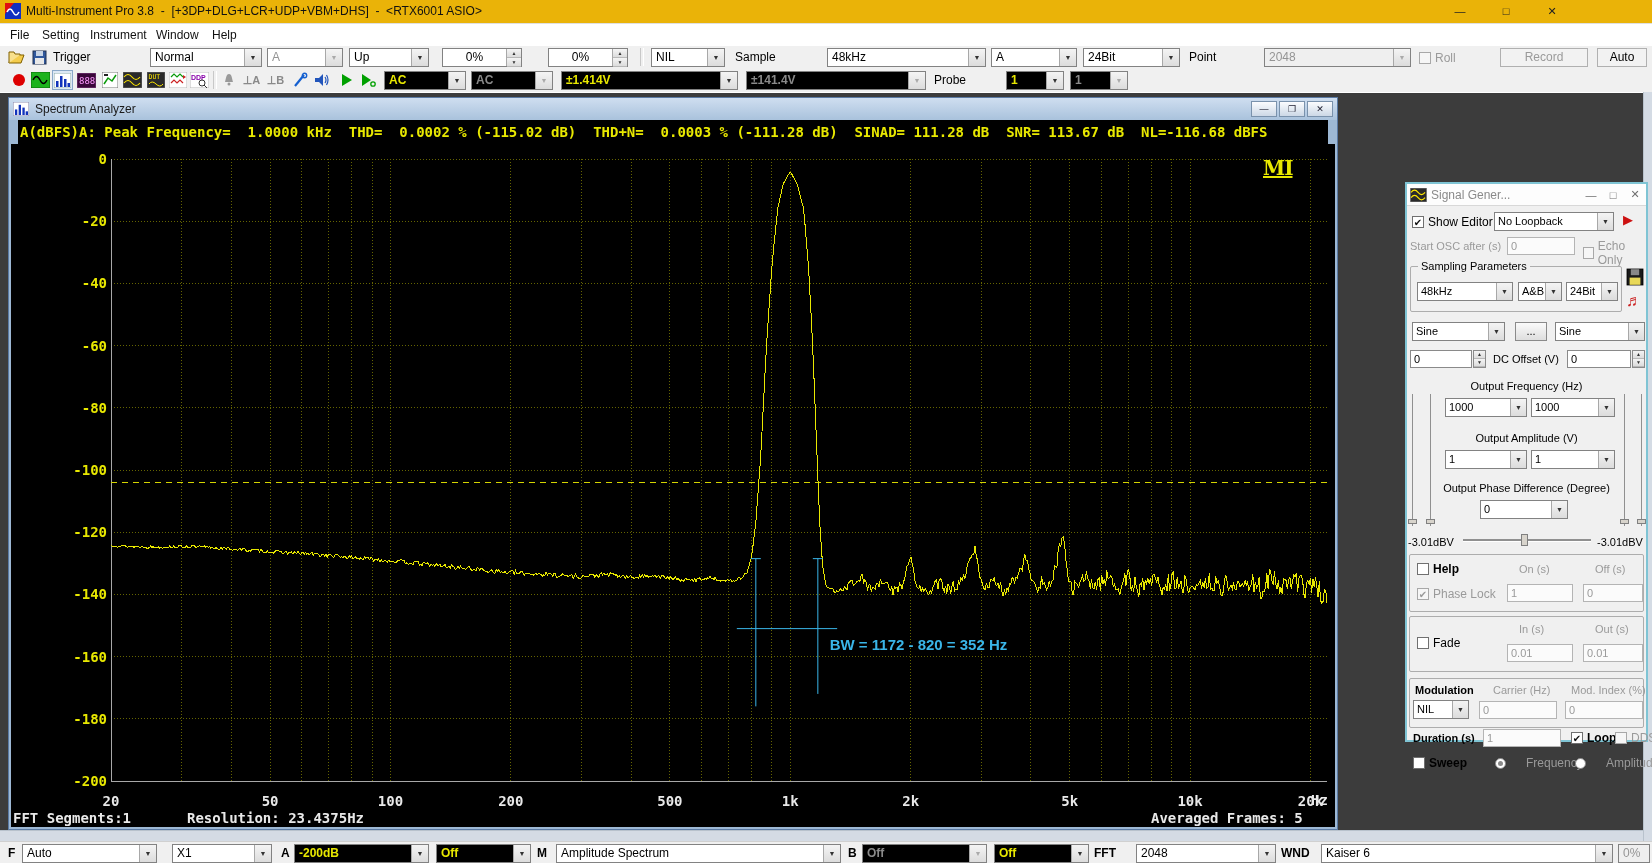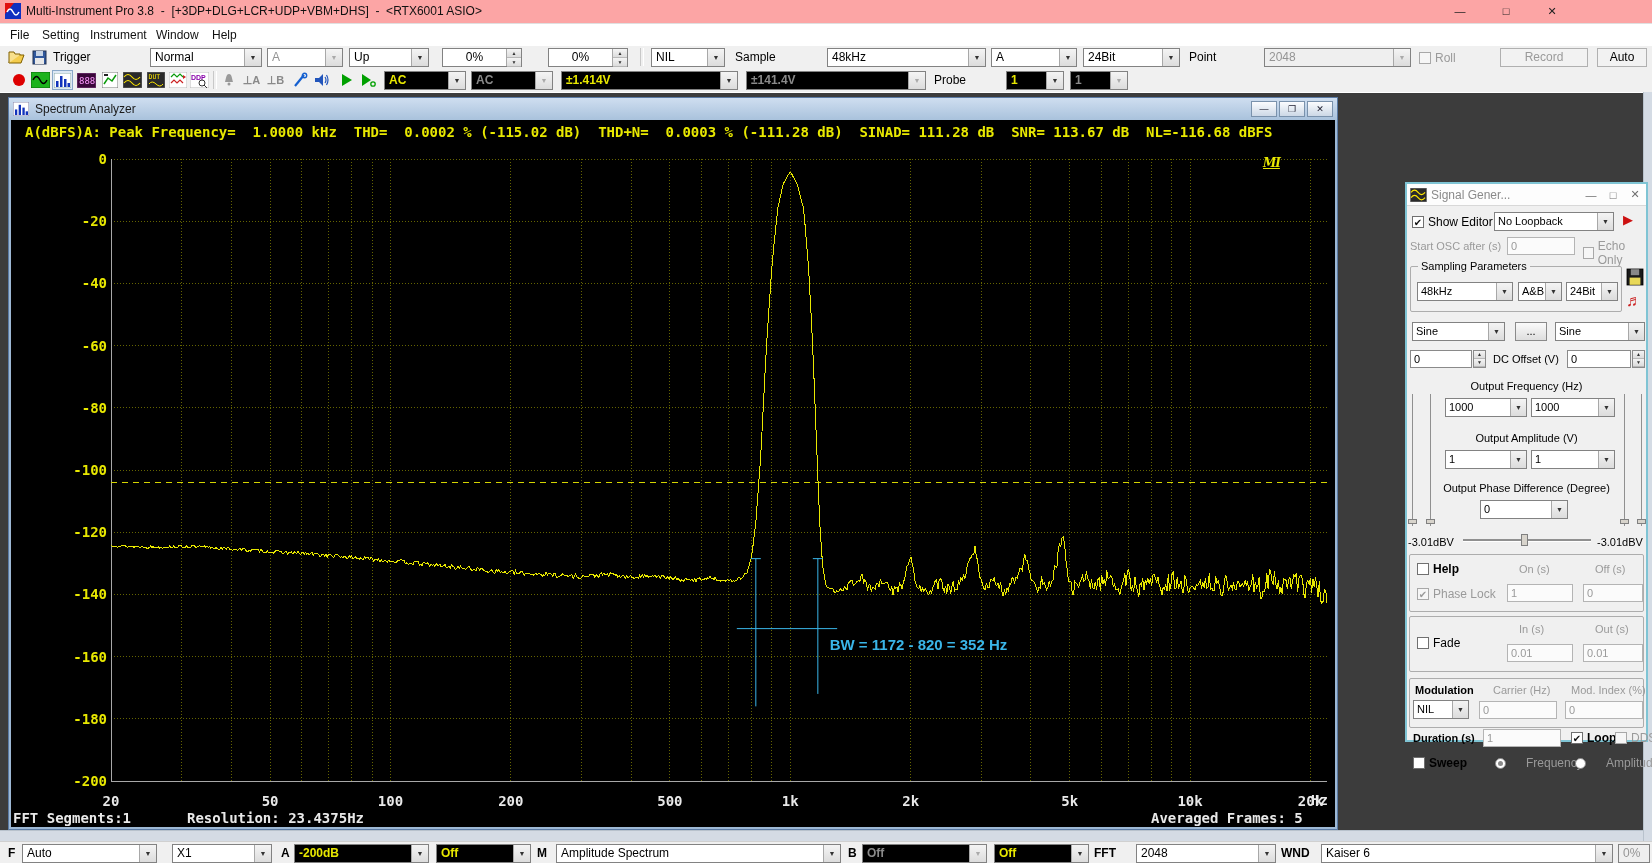--- a/index.html
+++ b/index.html
@@ -1,20 +1,20 @@
 <!DOCTYPE html>
 <html><head>
 <meta charset="utf-8">
 <style>
   html,body{margin:0;padding:0;background:#666;}
   #screen{position:relative;width:1652px;height:863px;overflow:hidden;background:#3c3c3c;
     font-family:"Liberation Sans",sans-serif;font-size:12px;color:#000;}
   .abs{position:absolute;}
   
-  .titlebar{left:0;top:0;width:1652px;height:23px;background:#fca5a5;border-bottom:1px solid #e0e0e0;}
+  .titlebar{left:0;top:0;width:1652px;height:23px;background:#eab308;border-bottom:1px solid #e0e0e0;}
   .titlebar .ttl{position:absolute;left:26px;top:4px;font-size:12px;color:#111;white-space:pre;}
   .appico{position:absolute;left:5px;top:3px;width:16px;height:16px;}
   .winctl{position:absolute;top:0;height:23px;width:28px;text-align:center;line-height:23px;font-size:11px;color:#222;}
   .menubar{left:0;top:24px;width:1652px;height:22px;background:#fff;border-bottom:1px solid #d8d8d8;}
   .menuitem{position:absolute;top:3px;font-size:12px;color:#111;padding:1px 4px;}
   
   .tb{left:0;width:1652px;background:#f0f0f0;}
   .tb1{top:46px;height:23px;border-bottom:1px solid #e2e2e2;}
   .tb2{top:69px;height:23px;border-bottom:1px solid #ffffff;}
   .tbb{top:841px;height:22px;border-top:1px solid #d0d0d0;}
@@ -57,26 +57,26 @@
   
   .hscroll{left:0;top:830px;width:1643px;height:11px;background:#d4dbe4;border-top:1px solid #b8c2cc;}
   .vscroll{left:1643px;top:92px;width:9px;height:749px;background:#d4dbe4;border-left:1px solid #b8c2cc;}
   
   .spec-win{left:8px;top:97px;width:1330px;height:733px;background:#9db8d4;border:1px solid #5a7aa4;box-sizing:border-box;}
   .spec-title{position:relative;height:22px;background:linear-gradient(#cfdef0,#a9c2dc);display:flex;align-items:center;}
   .spec-title .stt{font-size:12px;color:#1a1a1a;margin-left:6px;}
   .winbtn{width:26px;height:16px;margin-left:2px;border:1px solid #7a92ac;background:linear-gradient(#fbfcfe,#ccd8e6);
     font-size:9px;line-height:14px;text-align:center;color:#223;box-sizing:border-box;}
   .spec-status{height:24px;background:#000;color:#e8e800;font-family:"DejaVu Sans Mono",monospace;
-    font-size:14px;font-weight:bold;line-height:24px;white-space:pre;overflow:hidden;padding-left:14px;margin:0 2px;}
+    font-size:14px;font-weight:bold;line-height:24px;white-space:pre;overflow:hidden;padding-left:2px;margin:0 9px;}
   .chart{position:relative;height:683px;background:#000;margin:0 2px;overflow:hidden;}
   .chart svg{position:absolute;left:0;top:0;}
   .cfoot{position:absolute;color:#e8e8e8;font-family:"DejaVu Sans Mono",monospace;font-size:14px;font-weight:bold;white-space:pre;}
   .milogo{position:absolute;left:1252px;top:12px;color:#e8e800;font-family:"DejaVu Serif",serif;
-    font-weight:bold;font-style:italic;font-size:12px;letter-spacing:-1px;text-decoration:underline;}
+    font-weight:bold;font-size:20px;letter-spacing:-1px;text-decoration:underline;}
   
   .siggen{left:1405px;top:182px;width:243px;height:560px;background:#f0f0f0;border:2px solid #7fc4d4;box-sizing:border-box;font-size:11px;}
   .sg-title{position:relative;height:21px;background:#fdfdfd;border-bottom:1px solid #d8d8d8;display:flex;align-items:center;}
   .sg-title .sgt{color:#8a8a8a;font-size:12px;margin-left:4px;flex:1;white-space:nowrap;overflow:hidden;}
   .sg-title .sgb{width:22px;text-align:center;color:#707070;font-size:11px;}
   .sg-lbl{position:absolute;font-size:11px;color:#000;}
   .sg-lbl.dis{color:#9a9a9a;}
   .sg-combo{position:absolute;height:19px;display:flex;border:1px solid #828282;background:#fff;box-sizing:border-box;}
   .sg-combo .cval{flex:1;font-size:11px;line-height:17px;padding:0 3px;overflow:hidden;white-space:nowrap;}
   .sg-combo .carw{width:15px;background:linear-gradient(#f4f4f4,#dcdcdc);border-left:1px solid #a8a8a8;font-size:7px;line-height:17px;text-align:center;color:#333;}

